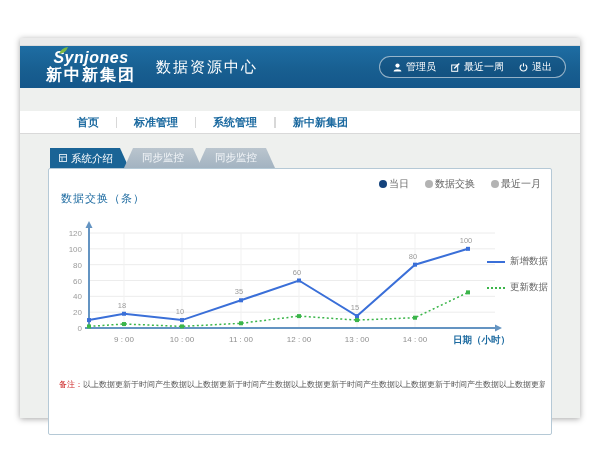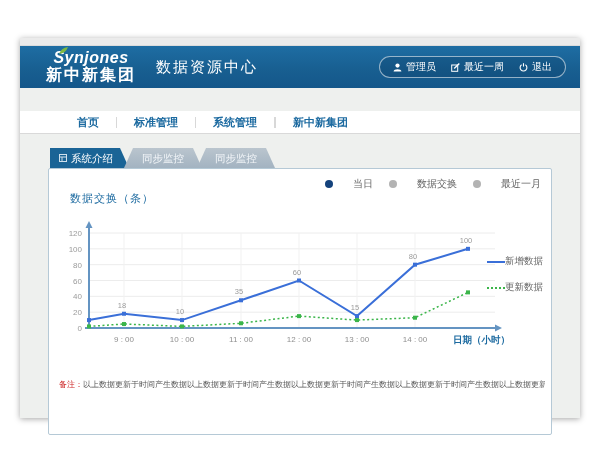--- a/index.html
+++ b/index.html
@@ -33,33 +33,33 @@
 
   
   .content { padding:14px 28px 0; }
   .tab-row { display:flex; height:20px; margin-left:2px; }
   .tab { height:20px; line-height:20px; font-size:10.5px; color:#fff; display:flex;
          align-items:center; gap:4px; cursor:pointer; }
   .tab.active { background:#1a6496; padding:0 16px 0 9px;
                 clip-path:polygon(0 0,calc(100% - 9px) 0,100% 100%,0 100%); }
   .tab.inactive { background:linear-gradient(180deg,#bac5ce,#a3b3c1); color:#f4f7fa;
                   padding:0 18px; margin-left:-5px;
-                  clip-path:polygon(9px 0,calc(100% - 9px) 0,100% 100%,0 100%); }
+                  clip-path:polygon(9px 0,calc(100% - 9px) 0,100% 100%,0 100%);font-family:Liberation Serif, serif; }
 
   
   .panel { position:relative; background:#fff; border:1px solid #b5c9d6; border-radius:2px;
            height:267px; width:504px; }
   .radio-row { position:absolute; top:8px; right:10px; display:flex; gap:16px; }
-  .radio-item { display:flex; align-items:center; gap:20px; font-size:10px; color:#666; cursor:pointer; }
+  .radio-item { display:flex; align-items:center; gap:2px; font-size:10px; color:#666; cursor:pointer; }
   .radio-dot { width:8px; height:8px; border-radius:50%; background:#b3b3b3; }
   .radio-dot.selected { background:#14427c; }
-  .y-axis-title { position:absolute; left:21px; top:22px; font-size:11px; color:#1c6aa0; letter-spacing:1px; }
+  .y-axis-title { position:absolute; left:12px; top:22px; font-size:11px; color:#1c6aa0; letter-spacing:1px; }
   #chart-svg { position:absolute; left:8px; top:42px; }
   .legend { position:absolute; left:438px; top:86px; display:flex; flex-direction:column; gap:13px; }
-  .legend-item { display:flex; align-items:center; cursor:pointer; }
+  .legend-item { display:flex; align-items:center; gap:5px; cursor:pointer; }
   .legend-swatch { width:18px; height:0; }
   .legend-label { font-size:9.5px; color:#666; }
   .note-line { position:absolute; left:10px; right:6px; top:210px; font-size:8px; color:#555;
                white-space:nowrap; overflow:hidden; letter-spacing:0; }
   .note-label { color:#cc2222; }
 
   svg text { font-family:"Liberation Sans","DejaVu Sans",sans-serif; }
 </style>
 </head>
 <body>

